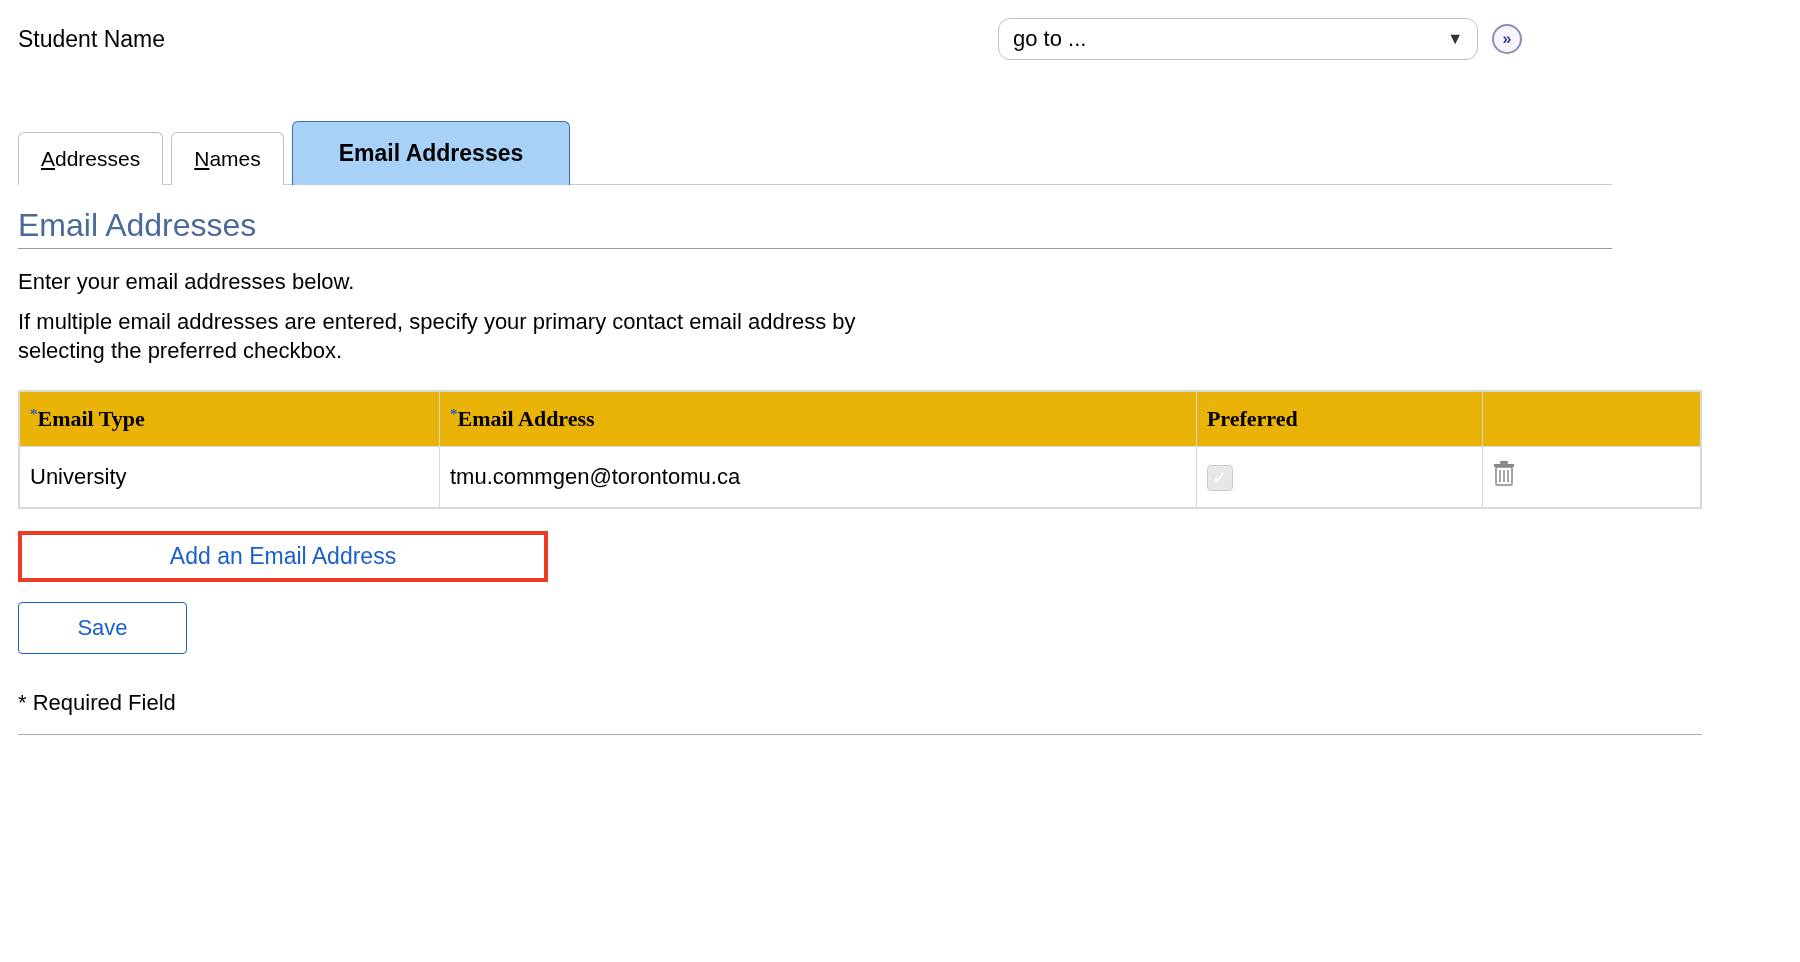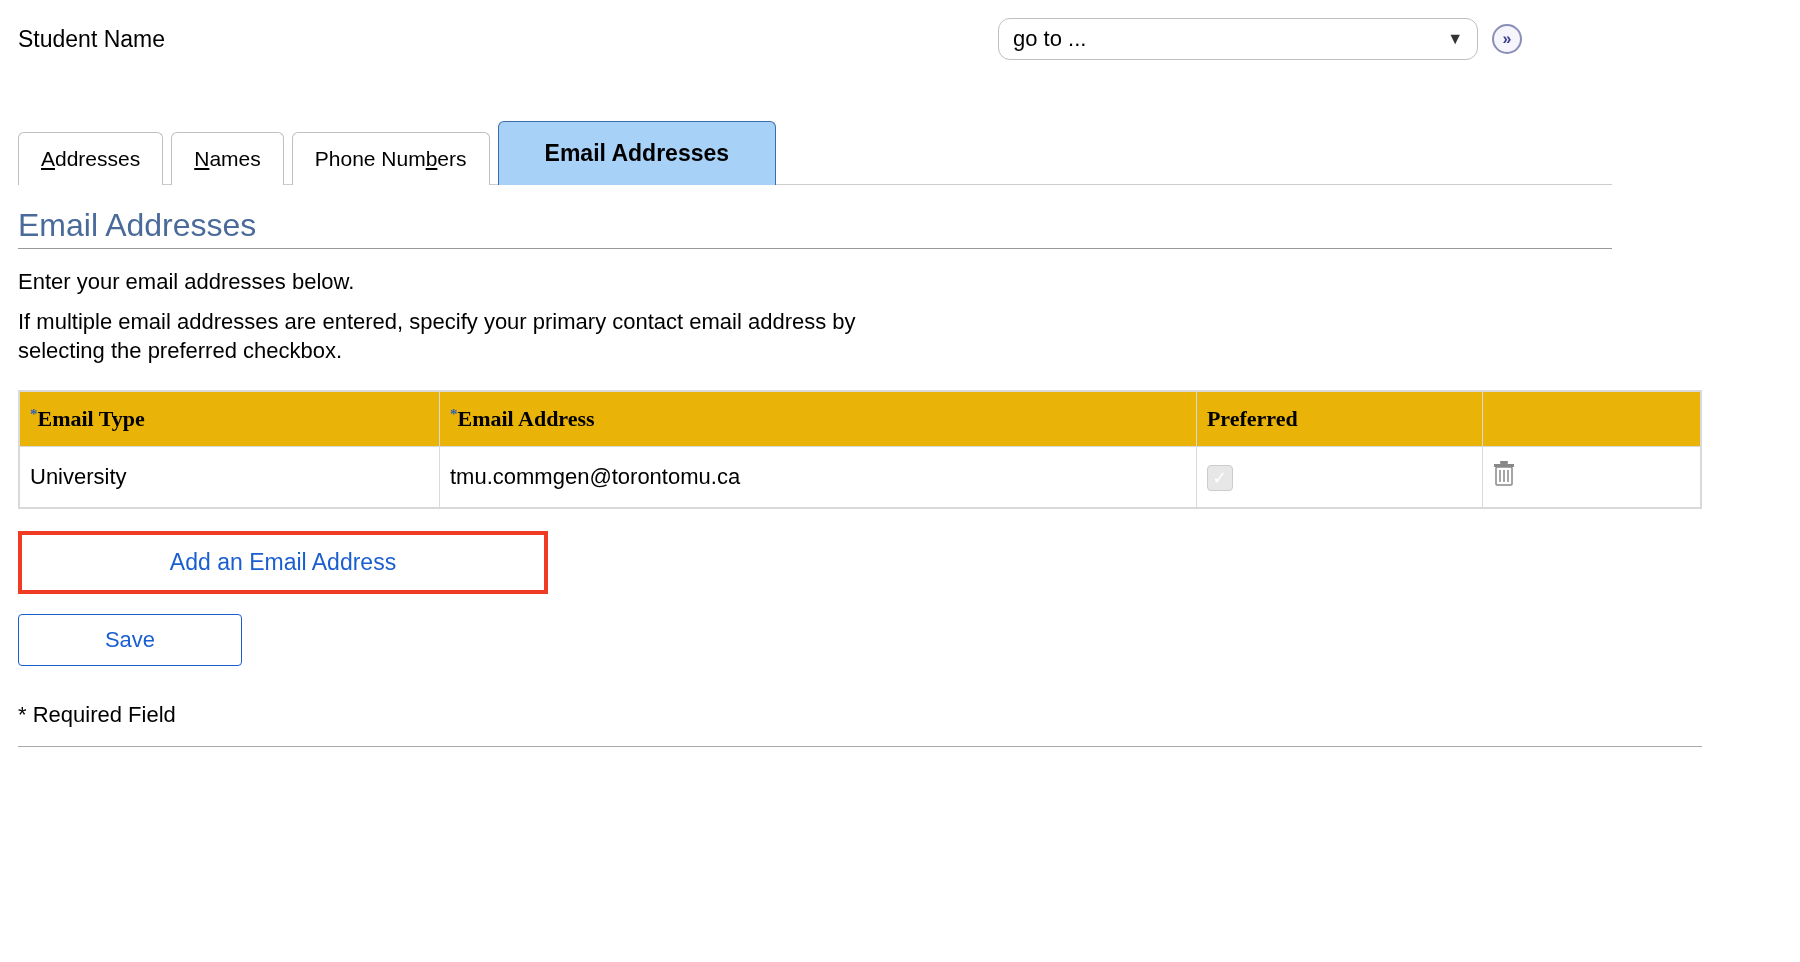--- a/index.html
+++ b/index.html
@@ -140,35 +140,35 @@
     display:inline-block;
     color:#888;
   }
 
   .add-btn-wrap {
     margin-top: 22px;
   }
   .add-btn {
     border: 4px solid #ef3b24;
     width: 530px;
-    padding: 14px 0;
+    padding: 8px 0;
     text-align: center;
     color: #1a5fd0;
     font-size: 23px;
     background: #fff;
     cursor: pointer;
   }
 
   .save-btn {
     margin-top: 20px;
     border: 1px solid #1a5fd0;
     border-radius: 4px;
     color: #1a5fd0;
     background: #fff;
-    width: 224px;
+    width: 169px;
     padding: 12px 0;
     text-align: center;
     font-size: 22px;
     cursor: pointer;
   }
 
   .req-note { margin-top: 36px; font-size: 22px; }
   .bottom-rule {
     border: none;
     border-top: 1px solid #aaa;
@@ -187,21 +187,20 @@
     </div>
     <div class="go-circle">
       <span>»</span>
     </div>
   </div>
 </div>
 
 <div class="tabs">
   <div class="tab"><span class="ul">A</span><span>ddresses</span></div>
   <div class="tab"><span class="ul">N</span><span>ames</span></div>
-  <div class="tab"><span>Phone Num</span><span class="ul">b</span><span>ers</span></div>
   <div class="tab active">Email Addresses</div>
 </div>
 
 <div class="section-title">Email Addresses</div>
 <hr class="title-rule">
 
 <p class="intro">Enter your email addresses below.</p>
 <p class="intro">If multiple email addresses are entered, specify your primary contact email address by selecting the preferred checkbox.</p>
 
 <table class="email-table">

